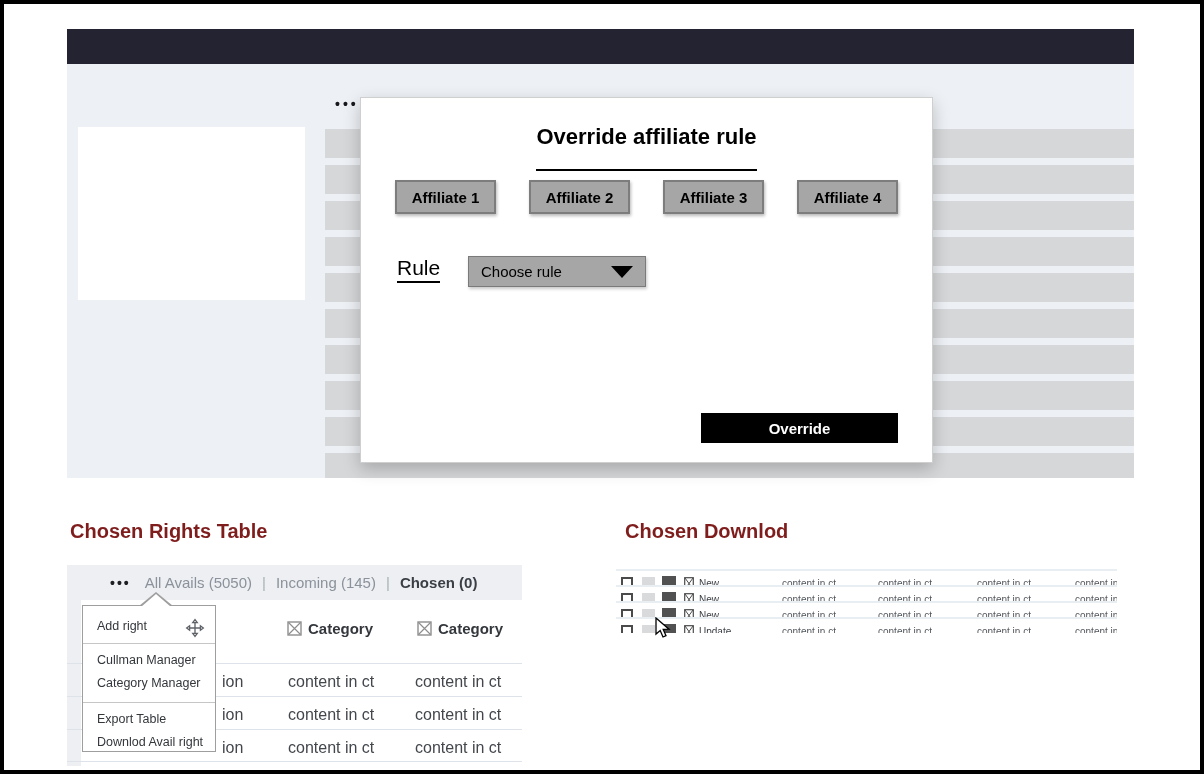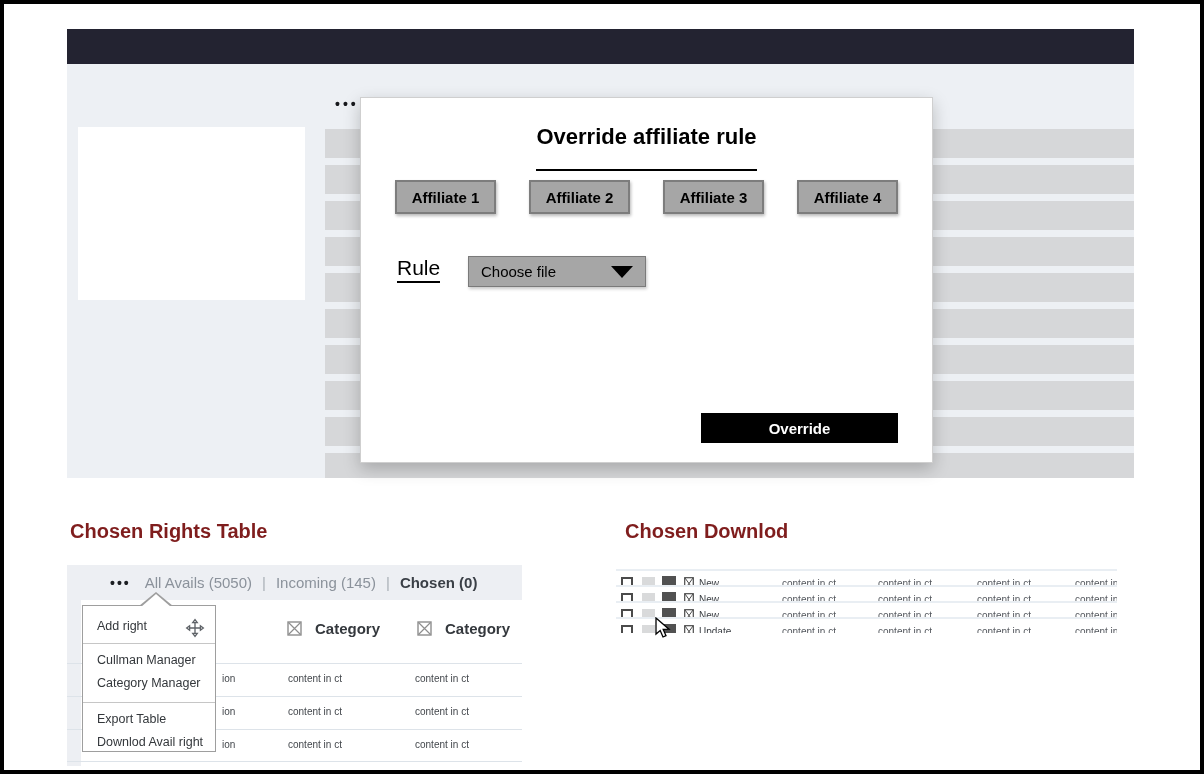--- a/index.html
+++ b/index.html
@@ -38,24 +38,24 @@
 
   
   .tabbar{left:63px;top:561px;width:455px;height:35px;background:#edeff3;display:flex;align-items:center;padding-left:43px;font-size:15px;}
   .tab-dots{font-weight:bold;letter-spacing:2px;color:#1c1e22;margin-right:14px;font-size:14px;cursor:pointer;}
   .tabs{display:flex;align-items:center;}
   .tab{color:#8b929b;cursor:pointer;white-space:nowrap;}
   .tab.active{color:#3a3f46;font-weight:bold;}
   .tab-wrap{display:flex;align-items:center;}
   .tab-wrap:not(:last-child)::after{content:"|";color:#aab0b7;margin:0 10px;font-size:15px;}
   .left-gutter{left:63px;top:596px;width:14px;height:166px;background:#edeff3;}
-  .col-head{position:absolute;top:616px;display:flex;align-items:center;gap:13px;font-size:15px;font-weight:bold;color:#34383d;}
+  .col-head{position:absolute;top:616px;display:flex;align-items:center;gap:6px;font-size:15px;font-weight:bold;color:#34383d;}
   .ch1{left:283px;} .ch2{left:413px;}
   .crt-rows{left:63px;top:659px;width:455px;}
-  .crt-row{position:relative;height:33px;border-top:1px solid #dde3e9;font-size:10px;color:#43474c;}
+  .crt-row{position:relative;height:33px;border-top:1px solid #dde3e9;font-size:16px;color:#43474c;}
   .crt-rows .crt-row:last-child{border-bottom:1px solid #dde3e9;}
   .crt-row span{position:absolute;top:9px;}
   .crt-c0{left:155px;} .crt-c1{left:221px;} .crt-c2{left:348px;}
 
   
   .menu{left:78px;top:601px;width:134px;height:147px;background:#fff;border:1px solid #9e9e9e;z-index:6;}
   .menu .notch-o{position:absolute;left:56px;top:-14px;width:0;height:0;border-left:17px solid transparent;border-right:17px solid transparent;border-bottom:14px solid #9e9e9e;}
   .menu .notch-i{position:absolute;left:58px;top:-12px;width:0;height:0;border-left:15px solid transparent;border-right:15px solid transparent;border-bottom:13px solid #fff;}
   .menu-item{position:absolute;left:14px;font-size:12.5px;color:#33373b;cursor:pointer;white-space:nowrap;}
   .mi-add{top:13px;}
@@ -98,21 +98,21 @@
         <button class="aff-btn">Affiliate 1</button>
 
         <button class="aff-btn">Affiliate 2</button>
 
         <button class="aff-btn">Affiliate 3</button>
 
         <button class="aff-btn">Affiliate 4</button>
       </div>
     <div class="rule-label">Rule</div>
     <div class="dropdown">
-      <span>Choose file</span>
+      <span>Choose rule</span>
       <span class="caret"></span>
     </div>
     <button class="override-btn">Override</button>
   </div>
 
   <div class="abs section-h h-left">Chosen Rights Table</div>
 
   <div class="abs tabbar">
     <span class="tab-dots">•••</span>
     <div class="tabs">

